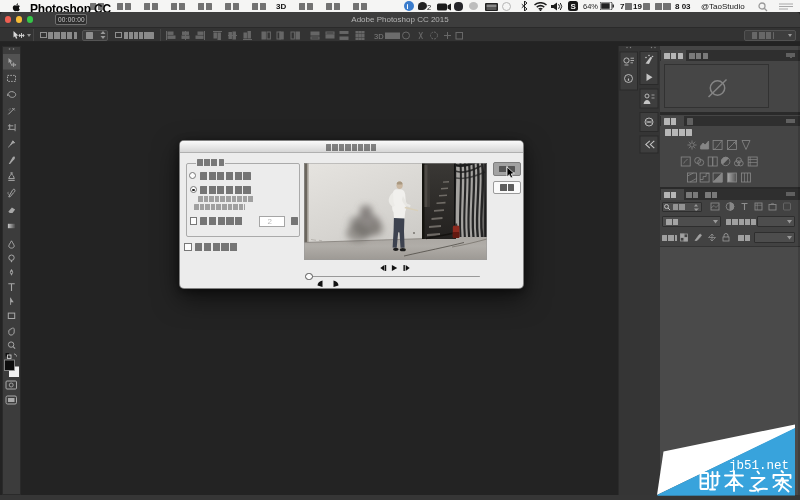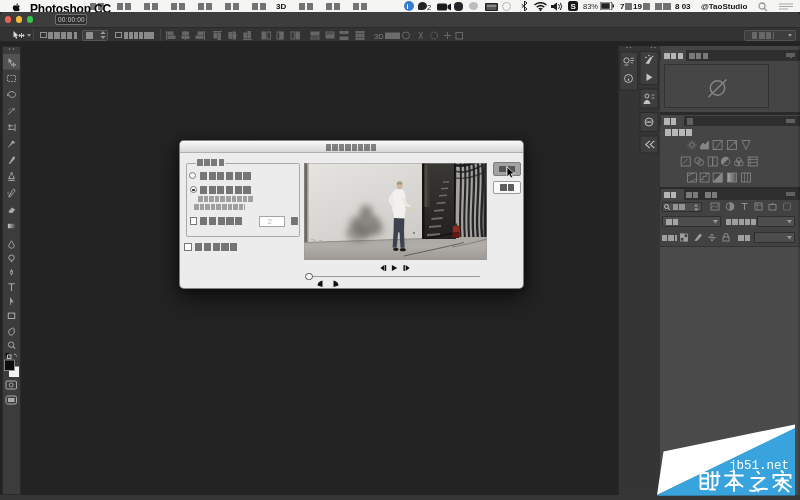--- a/index.html
+++ b/index.html
@@ -60,47 +60,48 @@
 <svg class="a" style="left:534px;top:2px" width="13" height="9" viewBox="0 0 13 9">
       <path d="M.5 3A9 9 0 0 1 12.5 3M2.7 5.2a6 6 0 0 1 7.6 0M4.7 7.2a3 3 0 0 1 3.6 0" stroke="#1d1d1d" stroke-width="1.5" fill="none"></path>
       <circle cx="6.5" cy="8.2" r=".9" fill="#1d1d1d"></circle>
     </svg>
 <svg class="a" style="left:551px;top:1.5px" width="12" height="9" viewBox="0 0 12 9">
       <path d="M0 3h2.5L6 .5v8L2.5 6H0z" fill="#1d1d1d"></path>
       <path d="M7.5 2.2a3.2 3.2 0 0 1 0 4.6M9.3 1a5.5 5.5 0 0 1 0 7" stroke="#1d1d1d" stroke-width="1" fill="none"></path>
     </svg>
 <div class="a" style="left:568px;top:1px;width:10px;height:10px;border-radius:2.5px;background:#161616"></div>
 <div class="a" style="left:570.5px;top:2px;color:#f2f2f2;font-size:8px;font-weight:bold">S</div>
-<div class="a" style="left:583px;top:2px;font-size:7.5px;color:#222">83%</div>
+<div class="a" style="left:583px;top:2px;font-size:7.5px;color:#222">64%</div>
 <svg class="a" style="left:600px;top:2px" width="14" height="8">
       <rect x="0" y="0" width="12" height="8" rx="1.5" fill="none" stroke="#333" stroke-width="1"></rect>
       <rect x="1.2" y="1.2" width="8.5" height="5.6" fill="#222"></rect>
       <rect x="12.5" y="2.5" width="1.5" height="3" fill="#333"></rect>
     </svg>
 <div class="a" style="left:620px;top:1.5px;font-size:8px;color:#111;font-weight:bold">7</div>
 <div class="zh" style="left:625px;top:3px;width:7px;height:7px;background:#1c1c1c;opacity:.6"></div>
 <div class="a" style="left:633px;top:1.5px;font-size:8px;color:#111;font-weight:bold">19</div>
 <div class="zh" style="left:643px;top:3px;width:7px;height:7px;background:#1c1c1c;opacity:.6"></div>
 <div class="zh" style="left:655px;top:3px;width:15.5px;height:7px;background:repeating-linear-gradient(90deg,#1c1c1c 0 7px,transparent 7px 8.5px);opacity:.6"></div>
 <div class="a" style="left:675px;top:1.5px;font-size:8px;color:#111;font-weight:bold">8 03</div>
-<div class="a" style="left:701px;top:1.5px;font-size:8px;color:#151515;font-weight:bold">@TaoStudio</div>
+<div class="a" style="left:701px;top:1.5px;font-size:8px;color:#151515;font-weight:normal">@TaoStudio</div>
 <svg class="a" style="left:758px;top:1.5px" width="10" height="10" viewBox="0 0 10 10">
       <circle cx="4" cy="4" r="3" fill="none" stroke="#9a9a9a" stroke-width="1.3"></circle>
       <path d="M6.3 6.3 9 9" stroke="#9a9a9a" stroke-width="1.3"></path>
     </svg>
 <svg class="a" style="left:779px;top:2.5px" width="14" height="7">
       <path d="M0 1h14M0 3.5h14M0 6h9" stroke="#a8a8a8" stroke-width="1"></path>
     </svg>
 </div>
 <div class="a" id="titlebar">
 <div class="a" style="left:4.5px;top:4px;width:6.6px;height:6.6px;border-radius:50%;background:#ef5f52"></div>
 <div class="a" style="left:15.6px;top:4px;width:6.6px;height:6.6px;border-radius:50%;background:#f7bc37"></div>
 <div class="a" style="left:26.6px;top:4px;width:6.6px;height:6.6px;border-radius:50%;background:#35c648"></div>
 <div class="a" style="left:55px;top:1.5px;width:32px;height:11px;border:1px solid #707070;border-radius:2px;background:#2d2d2d"></div>
 <div class="a" style="left:58px;top:3.5px;font-size:6.5px;color:#c8c8c8;letter-spacing:.2px">00:00:00</div>
+<div class="a" style="left:0;top:3px;width:800px;text-align:center;font-size:8px;color:#b4b4b4">Adobe Photoshop CC 2015</div>
 </div>
 <div class="a" id="optbar">
 <svg class="a" style="left:12px;top:2.5px" width="13" height="10" viewBox="0 0 13 10">
       <path d="M1.5 0v6.5L3 5.2l1 2.6 1.3-.5-1-2.5 2-.2z" fill="#d8d8d8"></path>
       <path d="M9.5 2v5M7 4.5h5M8 3l-1 1.5 1 1.5M11 3l1 1.5-1 1.5" stroke="#d8d8d8" stroke-width=".9" fill="none"></path>
     </svg>
 <div class="a" style="left:27px;top:6px;width:0;height:0;border-left:2.5px solid transparent;border-right:2.5px solid transparent;border-top:3px solid #999"></div>
 <div class="a" style="left:33px;top:1px;width:1px;height:12px;background:#444"></div>
 <div class="a" style="left:40px;top:3.5px;width:6.5px;height:6.5px;border:1px solid #8f8f8f;background:#333"></div>
 <div class="zh" style="left:48px;top:4px;width:29px;height:6.5px;background:repeating-linear-gradient(90deg,#b0b0b0 0 5.2px,transparent 5.2px 6.4px);opacity:.7"></div>

